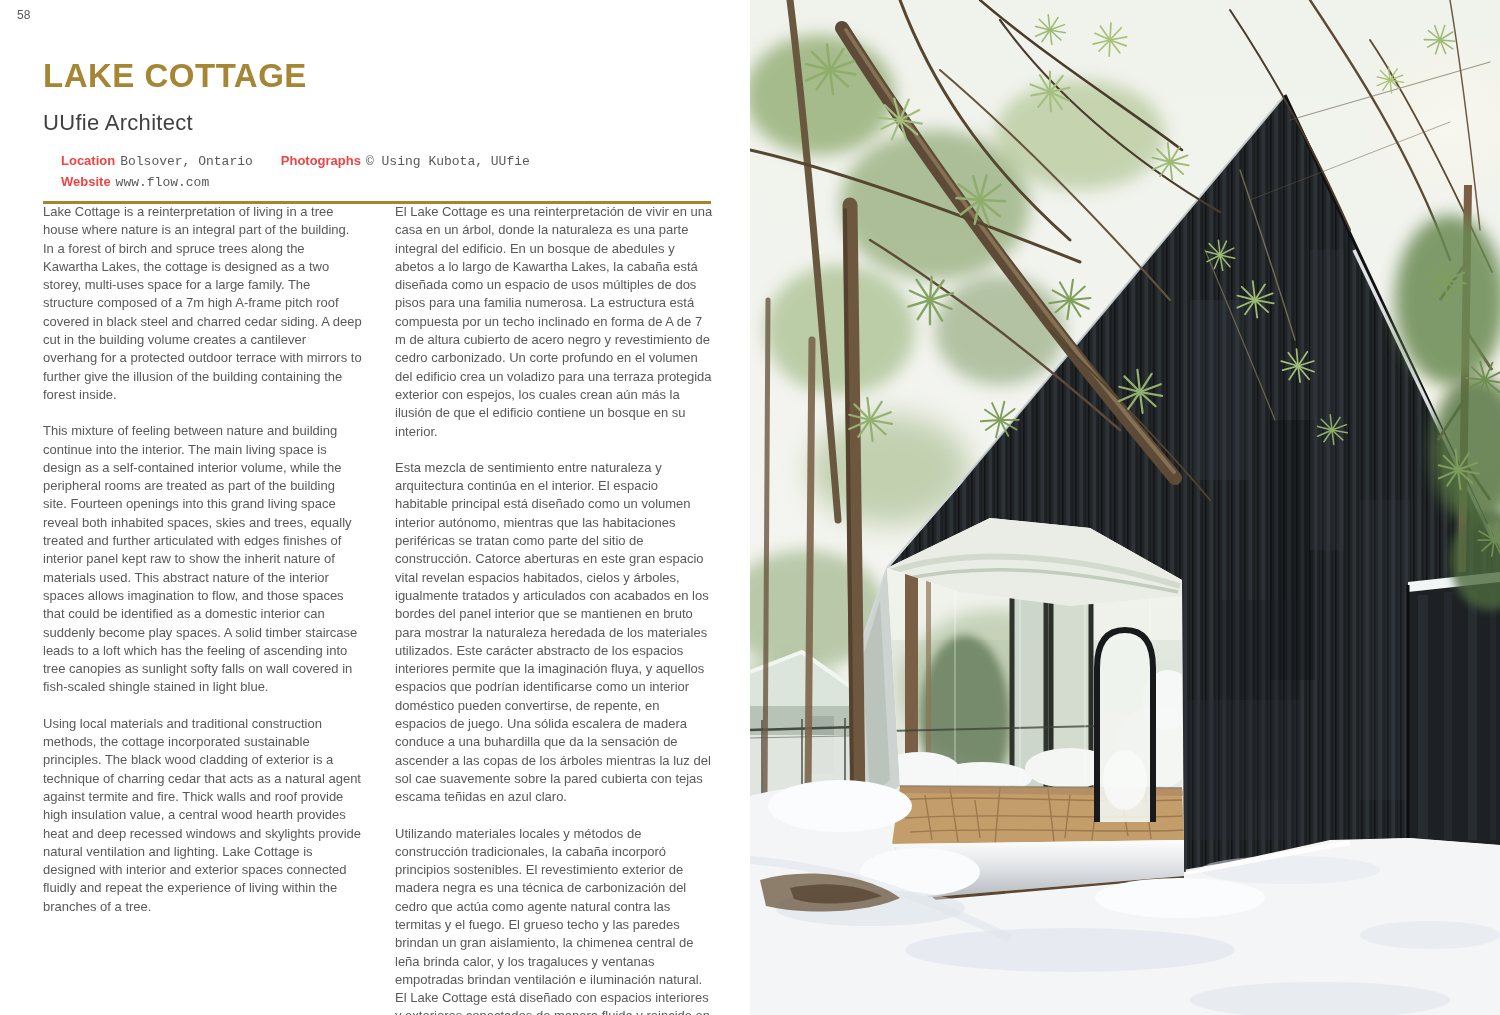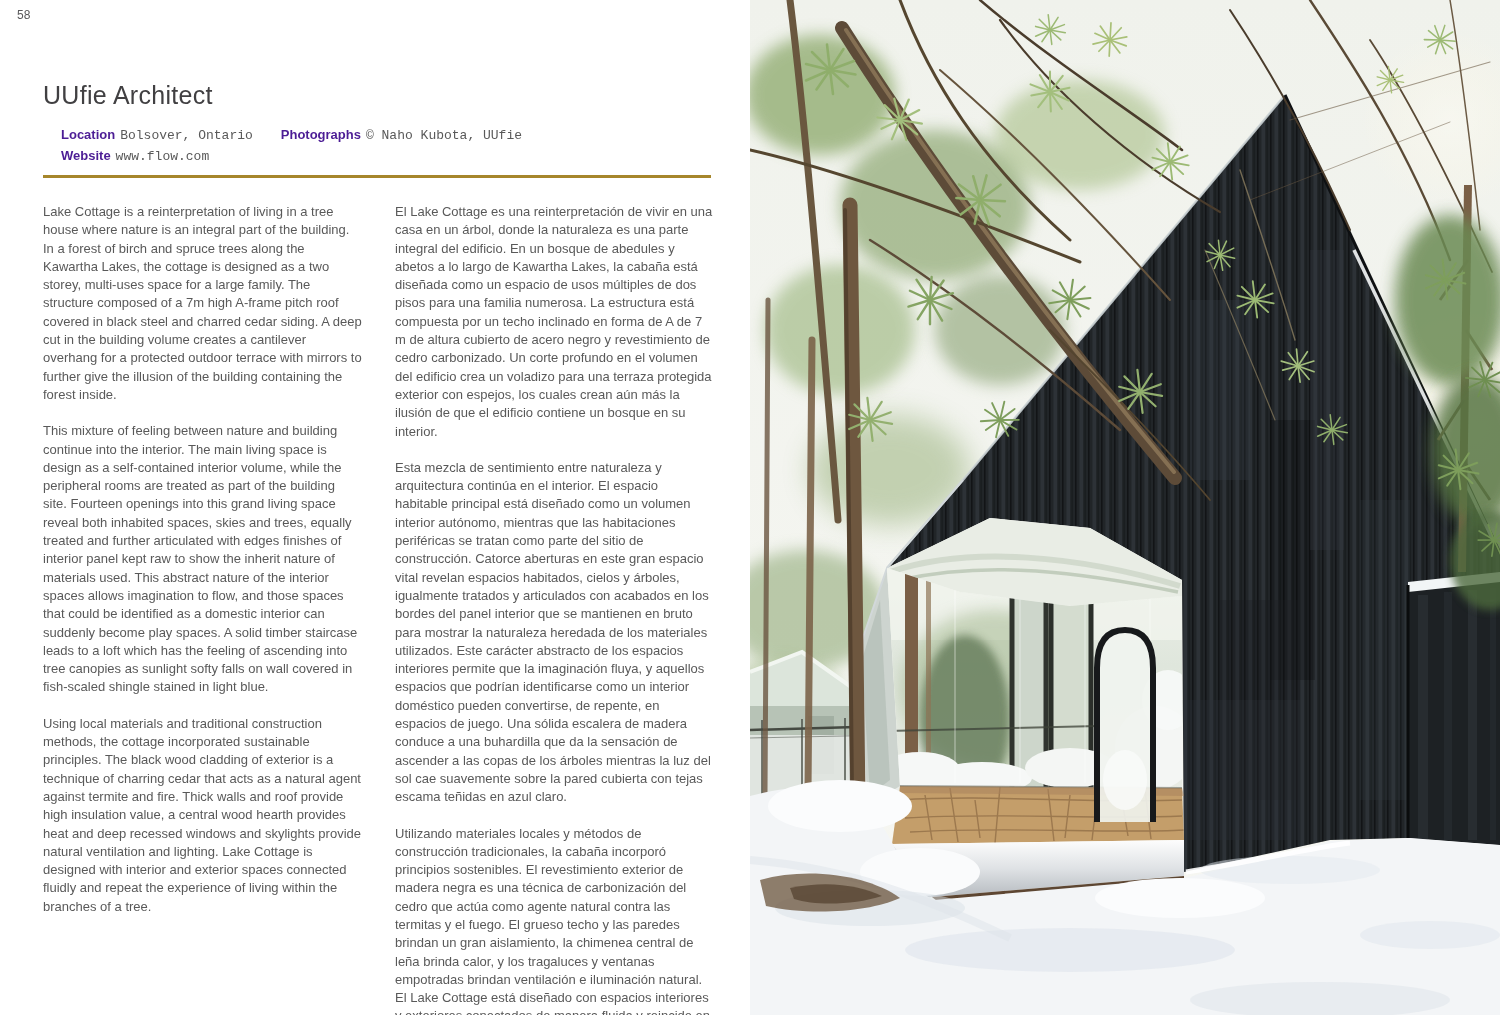--- a/index.html
+++ b/index.html
@@ -2,42 +2,43 @@
 <html><head>
 <meta charset="utf-8">
 <style>
   html,body{margin:0;padding:0;background:#ffffff;}
   body{width:1500px;height:1015px;overflow:hidden;position:relative;
        font-family:"Liberation Sans","DejaVu Sans",sans-serif;}
   .left-page{position:absolute;left:0;top:0;width:750px;height:1003px;background:#fff;}
   .page-number{position:absolute;left:17px;top:8px;font-size:12px;color:#58585a;}
   .header-block{position:absolute;left:43px;top:58px;width:668px;}
   .title{font-size:33px;font-weight:bold;letter-spacing:0.5px;color:#a58634;line-height:1.1;}
-  .architect{font-size:25px;font-weight:400;color:#414042;margin-top:23px;letter-spacing:0.3px;}
+  .architect{font-size:22px;font-weight:400;color:#414042;margin-top:16px;letter-spacing:0.3px;}
   .credits{margin-top:15px;font-size:13px;color:#595959;line-height:1.5;}
-  .credits .lbl{font-weight:bold;color:#4c1d95;margin-right:5px;padding-left:18px;}
+  .credits .lbl{font-weight:bold;color:#ef4444;margin-right:5px;padding-left:18px;}
   .credits .val{margin-right:10px;font-family:Liberation Mono, monospace;}
   .gold-rule{margin-top:9px;height:3px;background:#a6862b;width:668px;}
   .columns{position:absolute;left:43px;top:203px;width:672px;display:flex;gap:33px;}
   .col{width:319px;font-size:13px;line-height:18.3px;color:#595959;}
   .col p{margin:0 0 18px 0;}
   .photo-wrap{position:absolute;left:750px;top:0;width:750px;height:1015px;overflow:hidden;}
   svg{display:block;}
 </style>
 </head>
 <body>
 
 <div class="left-page">
   <div class="page-number">58</div>
 
   <div class="header-block">
+    <div class="title">LAKE COTTAGE</div>
     <div class="architect">UUfie Architect</div>
     <div class="credits">
       <div>
-        <span class="lbl">Location</span><span class="val">Bolsover, Ontario</span><span class="lbl">Photographs</span><span class="val">© Naho Kubota, UUfie</span>
+        <span class="lbl">Location</span><span class="val">Bolsover, Ontario</span><span class="lbl">Photographs</span><span class="val">© Using Kubota, UUfie</span>
       </div>
       <div>
         <span class="lbl">Website</span><span class="val">www.flow.com</span>
       </div>
     </div>
     <div class="gold-rule"></div>
   </div>
 
   <div class="columns">
     <div class="col">

